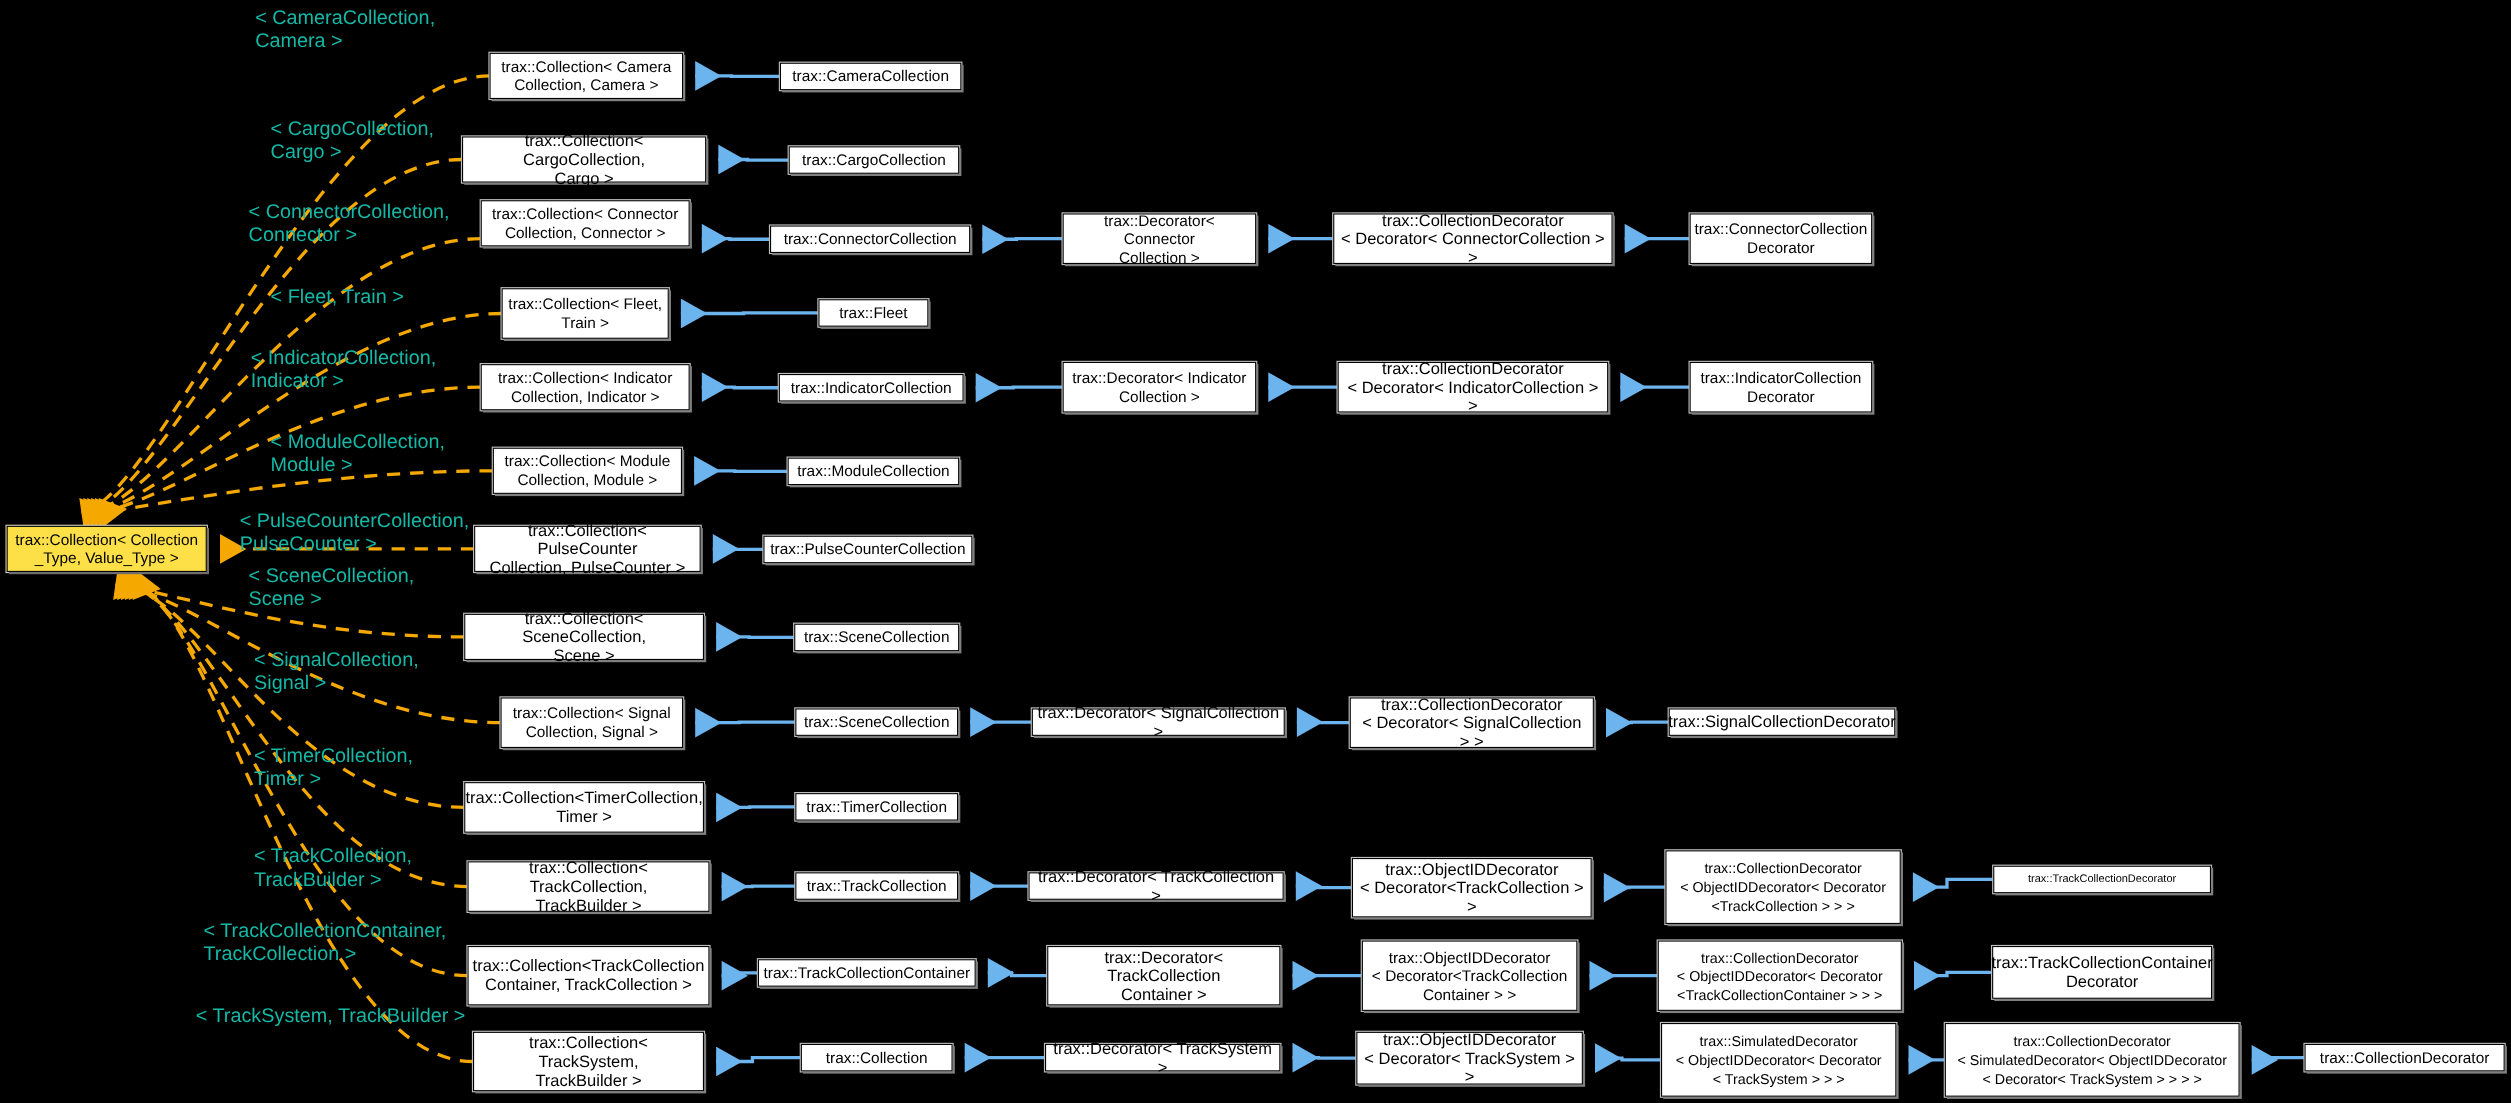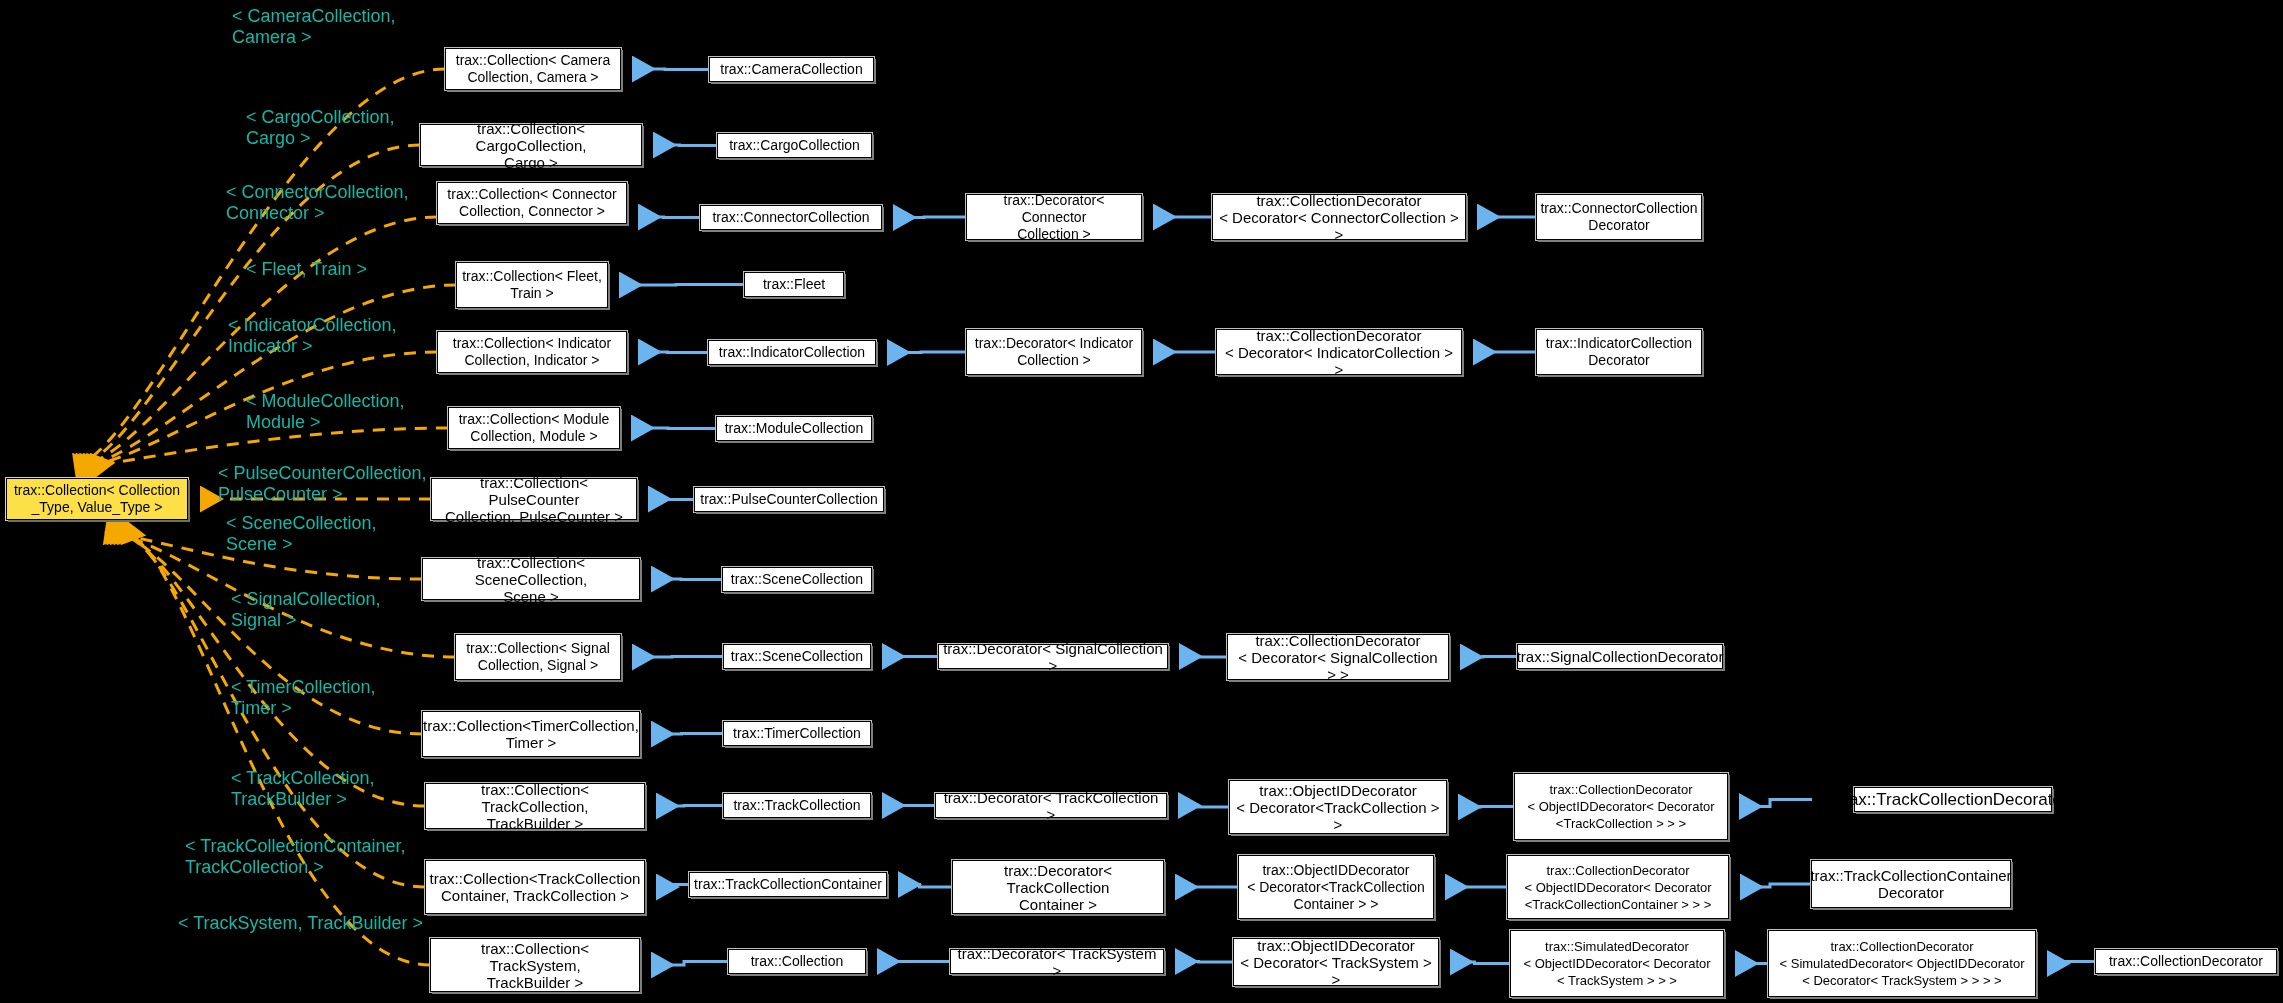--- a/index.html
+++ b/index.html
@@ -186,21 +186,21 @@
       <div class="node" style="left: 723px; top: 721px; width: 148px; height: 25px; font-size: 14px;">trax::TimerCollection</div>
       <div class="node" style="left: 425px; top: 783px; width: 220px; height: 46px;">trax::Collection&lt; TrackCollection,
 TrackBuilder &gt;</div>
       <div class="node" style="left: 723px; top: 793px; width: 148px; height: 25px; font-size: 14px;">trax::TrackCollection</div>
       <div class="node" style="left: 935px; top: 793px; width: 232px; height: 25px;">trax::Decorator&lt; TrackCollection &gt;</div>
       <div class="node" style="left: 1229px; top: 780px; width: 218px; height: 54px;">trax::ObjectIDDecorator
 &lt; Decorator&lt;TrackCollection &gt; &gt;</div>
       <div class="node" style="left: 1514px; top: 773px; width: 214px; height: 67px; font-size: 13px;">trax::CollectionDecorator
 &lt; ObjectIDDecorator&lt; Decorator
 &lt;TrackCollection &gt; &gt; &gt;</div>
-      <div class="node" style="left: 1812px; top: 787px; width: 198px; height: 25px; font-size: 17px; margin-left: 42px;">trax::TrackCollectionDecorator</div>
+      <div class="node" style="left: 1812px; top: 787px; width: 198px; height: 25px; font-size: 10px;">trax::TrackCollectionDecorator</div>
       <div class="node" style="left: 425px; top: 860px; width: 220px; height: 54px;">trax::Collection&lt;TrackCollection
 Container, TrackCollection &gt;</div>
       <div class="node" style="left: 689px; top: 872px; width: 198px; height: 25px; font-size: 14px;">trax::TrackCollectionContainer</div>
       <div class="node" style="left: 952px; top: 860px; width: 212px; height: 54px;">trax::Decorator&lt; TrackCollection
 Container &gt;</div>
       <div class="node" style="left: 1238px; top: 855px; width: 196px; height: 64px; font-size: 14px;">trax::ObjectIDDecorator
 &lt; Decorator&lt;TrackCollection
 Container &gt; &gt;</div>
       <div class="node" style="left: 1507px; top: 855px; width: 222px; height: 64px; font-size: 13px;">trax::CollectionDecorator
 &lt; ObjectIDDecorator&lt; Decorator

